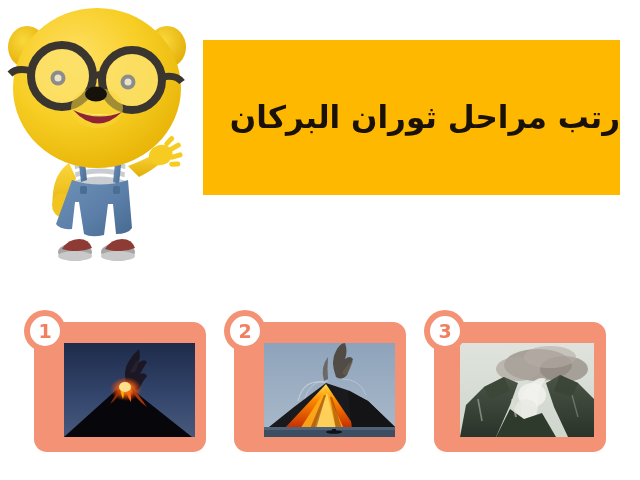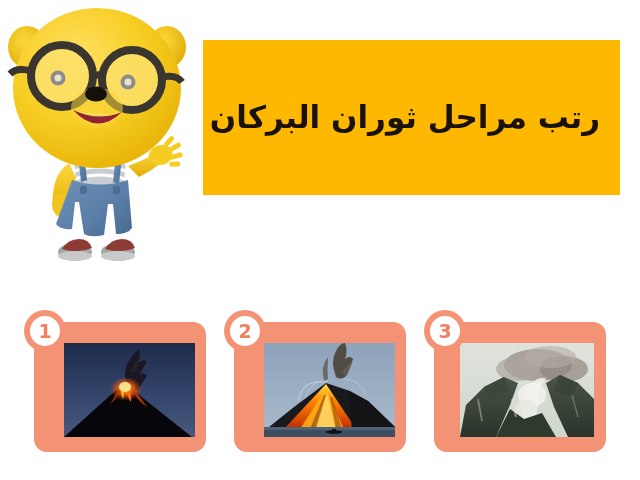--- a/index.html
+++ b/index.html
@@ -10,21 +10,21 @@
     overflow:hidden;
     position:relative;
   }
   #stage{position:absolute;left:0;top:0;width:640px;height:480px;background:#fff;}
 
   
   .title-banner{
     position:absolute;left:203px;top:40px;width:417px;height:155px;
     background:#FFB800;
     display:flex;align-items:center;justify-content:flex-end;
-    box-sizing:border-box;padding:0 20px 0 10px;
+    box-sizing:border-box;padding:0 0 0 10px;
     z-index:4;
   }
   .title-text{
     direction:rtl;unicode-bidi:bidi-override;
     color:#1a1208;
     font-size:31px;
     font-weight:700;
     line-height:1.25;
     letter-spacing:0px;
     white-space:nowrap;

